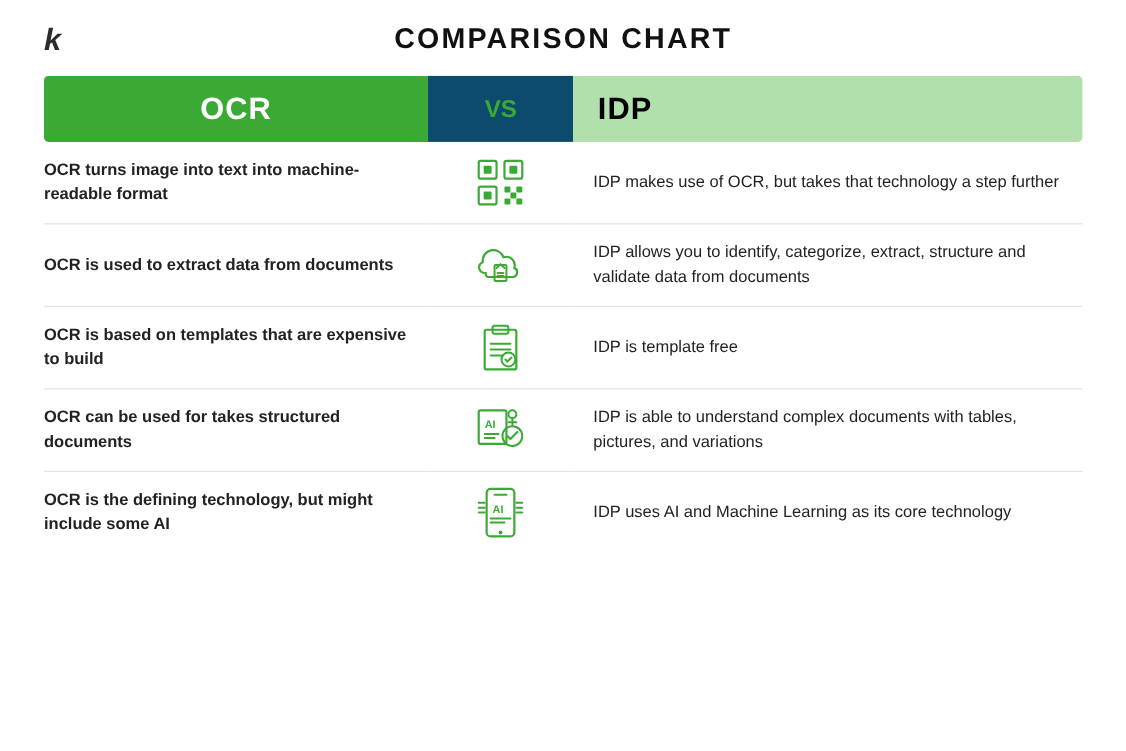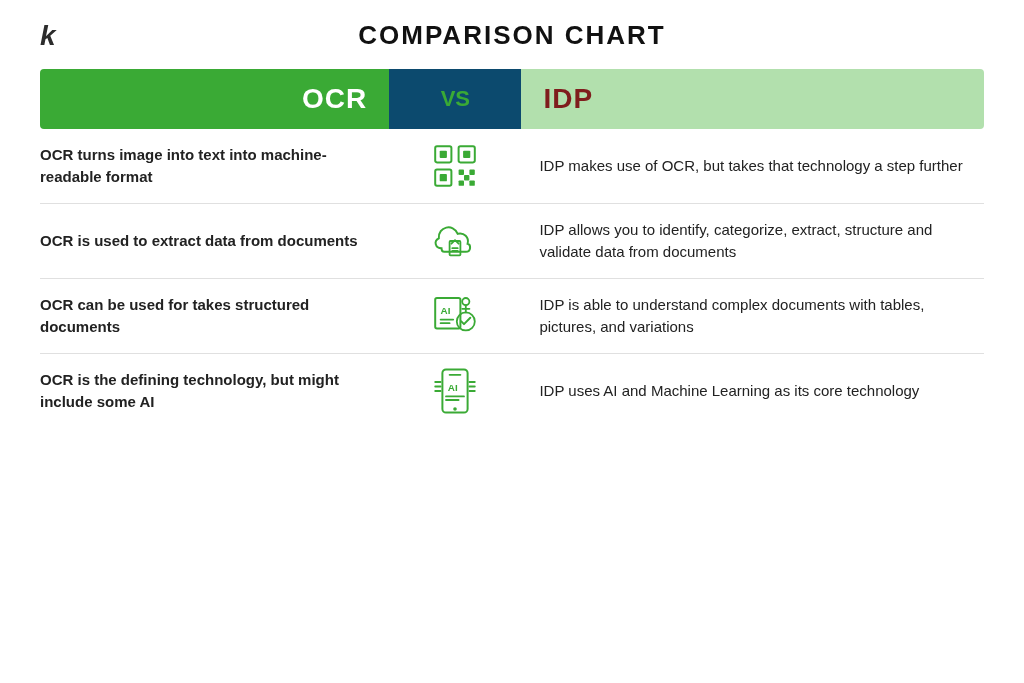--- a/index.html
+++ b/index.html
@@ -45,36 +45,36 @@
     }
     .col-ocr { width: 37%; }
     .col-vs  { width: 14%; }
     .col-idp { width: 49%; }
 
     .header-row .ocr-header {
       background: #3aaa35;
       color: #fff;
       font-size: 28px;
       font-weight: 900;
-      text-align: right;
+      text-align: center;
       padding: 2px 22px;
       border-radius: 4px 0 0 4px;
       letter-spacing: 1px;
     }
     .header-row .vs-header {
       background: #0c4a6e;
       text-align: center;
       font-size: 22px;
       font-weight: 900;
       color: #3aaa35;
       vertical-align: middle;
     }
     .header-row .idp-header {
       background: #b2e0ad;
-      color: #7f1d1d;
+      color: #000000;
       font-size: 28px;
       font-weight: 900;
       text-align: left;
       padding: 14px 22px;
       border-radius: 0 4px 4px 0;
       letter-spacing: 1px;
     }
 
     .data-row td {
       padding: 14px 0;
@@ -172,20 +172,37 @@
     <rect x="24" y="30" width="12" height="16" rx="1" stroke="#3aaa35" stroke-width="2" fill="none"></rect>
     <path d="M26 33 L30 29 L34 33" stroke="#3aaa35" stroke-width="2" stroke-linecap="round" stroke-linejoin="round"></path>
     <line x1="27" y1="38" x2="33" y2="38" stroke="#3aaa35" stroke-width="2" stroke-linecap="round"></line>
     <line x1="27" y1="41" x2="33" y2="41" stroke="#3aaa35" stroke-width="2" stroke-linecap="round"></line>
   </svg>
             </div>
           </td>
           <td class="idp-cell">IDP allows you to identify, categorize, extract, structure and validate data from documents</td>
         </tr>
         <tr class="data-row">
+          <td class="ocr-cell">OCR is based on templates that are expensive to build</td>
+          <td class="vs-cell">
+            <div class="icon-wrap">
+              <svg viewBox="0 0 60 60" fill="none" xmlns="http://www.w3.org/2000/svg">
+    <rect x="14" y="12" width="32" height="40" rx="2" stroke="#3aaa35" stroke-width="2.2" fill="none"></rect>
+    <rect x="22" y="8" width="16" height="8" rx="2" stroke="#3aaa35" stroke-width="2" fill="none"></rect>
+    <line x1="20" y1="26" x2="40" y2="26" stroke="#3aaa35" stroke-width="2" stroke-linecap="round"></line>
+    <line x1="20" y1="32" x2="40" y2="32" stroke="#3aaa35" stroke-width="2" stroke-linecap="round"></line>
+    <line x1="20" y1="38" x2="32" y2="38" stroke="#3aaa35" stroke-width="2" stroke-linecap="round"></line>
+    <circle cx="38" cy="42" r="7" stroke="#3aaa35" stroke-width="2" fill="none"></circle>
+    <path d="M35 42 L37 44 L41 40" stroke="#3aaa35" stroke-width="2" stroke-linecap="round" stroke-linejoin="round"></path>
+  </svg>
+            </div>
+          </td>
+          <td class="idp-cell">IDP is template free</td>
+        </tr>
+        <tr class="data-row">
           <td class="ocr-cell">OCR can be used for takes structured documents</td>
           <td class="vs-cell">
             <div class="icon-wrap">
               <svg viewBox="0 0 60 60" fill="none" xmlns="http://www.w3.org/2000/svg">
     <rect x="8" y="10" width="28" height="34" rx="2" stroke="#3aaa35" stroke-width="2.2" fill="none"></rect>
     <text x="14" y="28" font-size="11" fill="#3aaa35" font-family="Arial" font-weight="bold">AI</text>
     <line x1="14" y1="34" x2="28" y2="34" stroke="#3aaa35" stroke-width="2" stroke-linecap="round"></line>
     <line x1="14" y1="38" x2="24" y2="38" stroke="#3aaa35" stroke-width="2" stroke-linecap="round"></line>
     <circle cx="42" cy="36" r="10" stroke="#3aaa35" stroke-width="2" fill="none"></circle>
     <path d="M37 36 L40 39 L47 32" stroke="#3aaa35" stroke-width="2.2" stroke-linecap="round" stroke-linejoin="round"></path>

